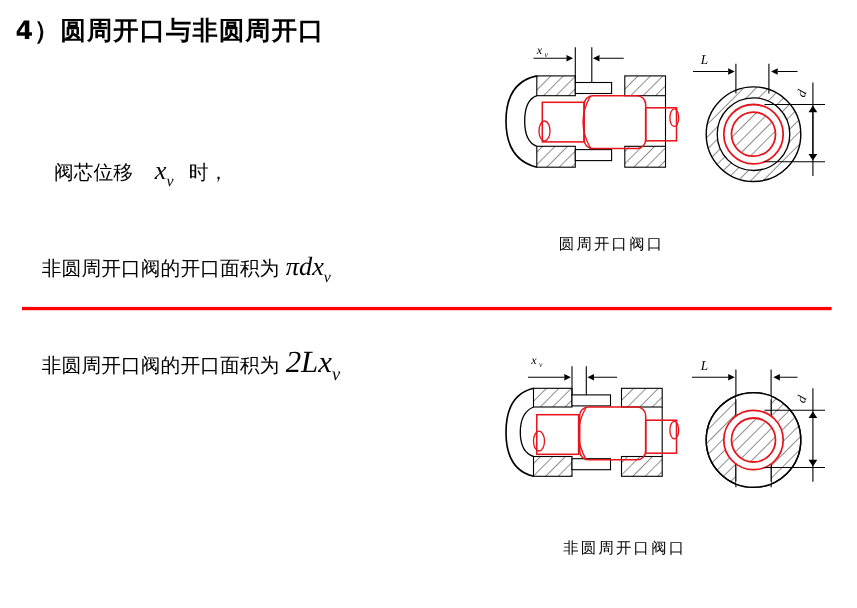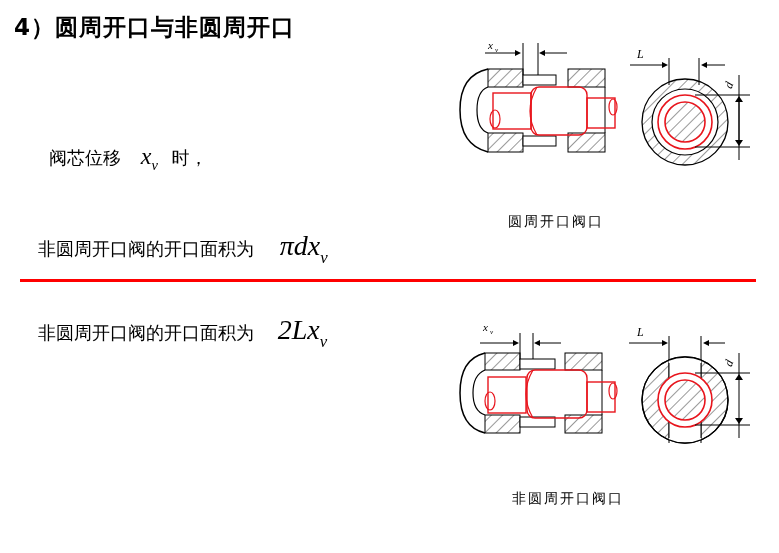--- a/index.html
+++ b/index.html
@@ -20,30 +20,30 @@
 <div class="abs title">4）圆周开口与非圆周开口</div>
 
 <div class="abs txt" style="left:49px; top:143px;">
   <span>阀芯位移</span>
   <span class="math" style="font-size:24px; margin-left:14px;"><span>x</span><sub>v</sub></span>
   <span style="margin-left:8px;">时，</span>
 </div>
 
 <div class="abs txt" style="left:38px; top:230px;">
   <span>非圆周开口阀的开口面积为</span>
-  <span class="math" style="font-size:28px; margin-left:20px;"><span>πdx</span><sub>v</sub></span>
+  <span class="math" style="font-size:24px; "><span>πdx</span><sub>v</sub></span>
 </div>
 
 <div class="abs caption" style="left:508px; top:213px;">圆周开口阀口</div>
 
 <div class="abs divider"></div>
 
 <div class="abs txt" style="left:38px; top:314px;">
   <span>非圆周开口阀的开口面积为</span>
-  <span class="math" style="font-size:28px; margin-left:18px;"><span>2Lx</span><sub>v</sub></span>
+  <span class="math" style="font-size:28px; margin-left:0;"><span>2Lx</span><sub>v</sub></span>
 </div>
 
 <div class="abs caption" style="left:512px; top:490px;">非圆周开口阀口</div>
 
 <svg style="left:455px; top:35px;" width="165" height="140" viewBox="0 0 165 140">
   <defs>
     <pattern id="hatch1" width="8" height="8" patternUnits="userSpaceOnUse" patternTransform="rotate(45)">
       <line x1="0" y1="0" x2="0" y2="8" stroke="#333" stroke-width="1"></line>
     </pattern>
   </defs>

